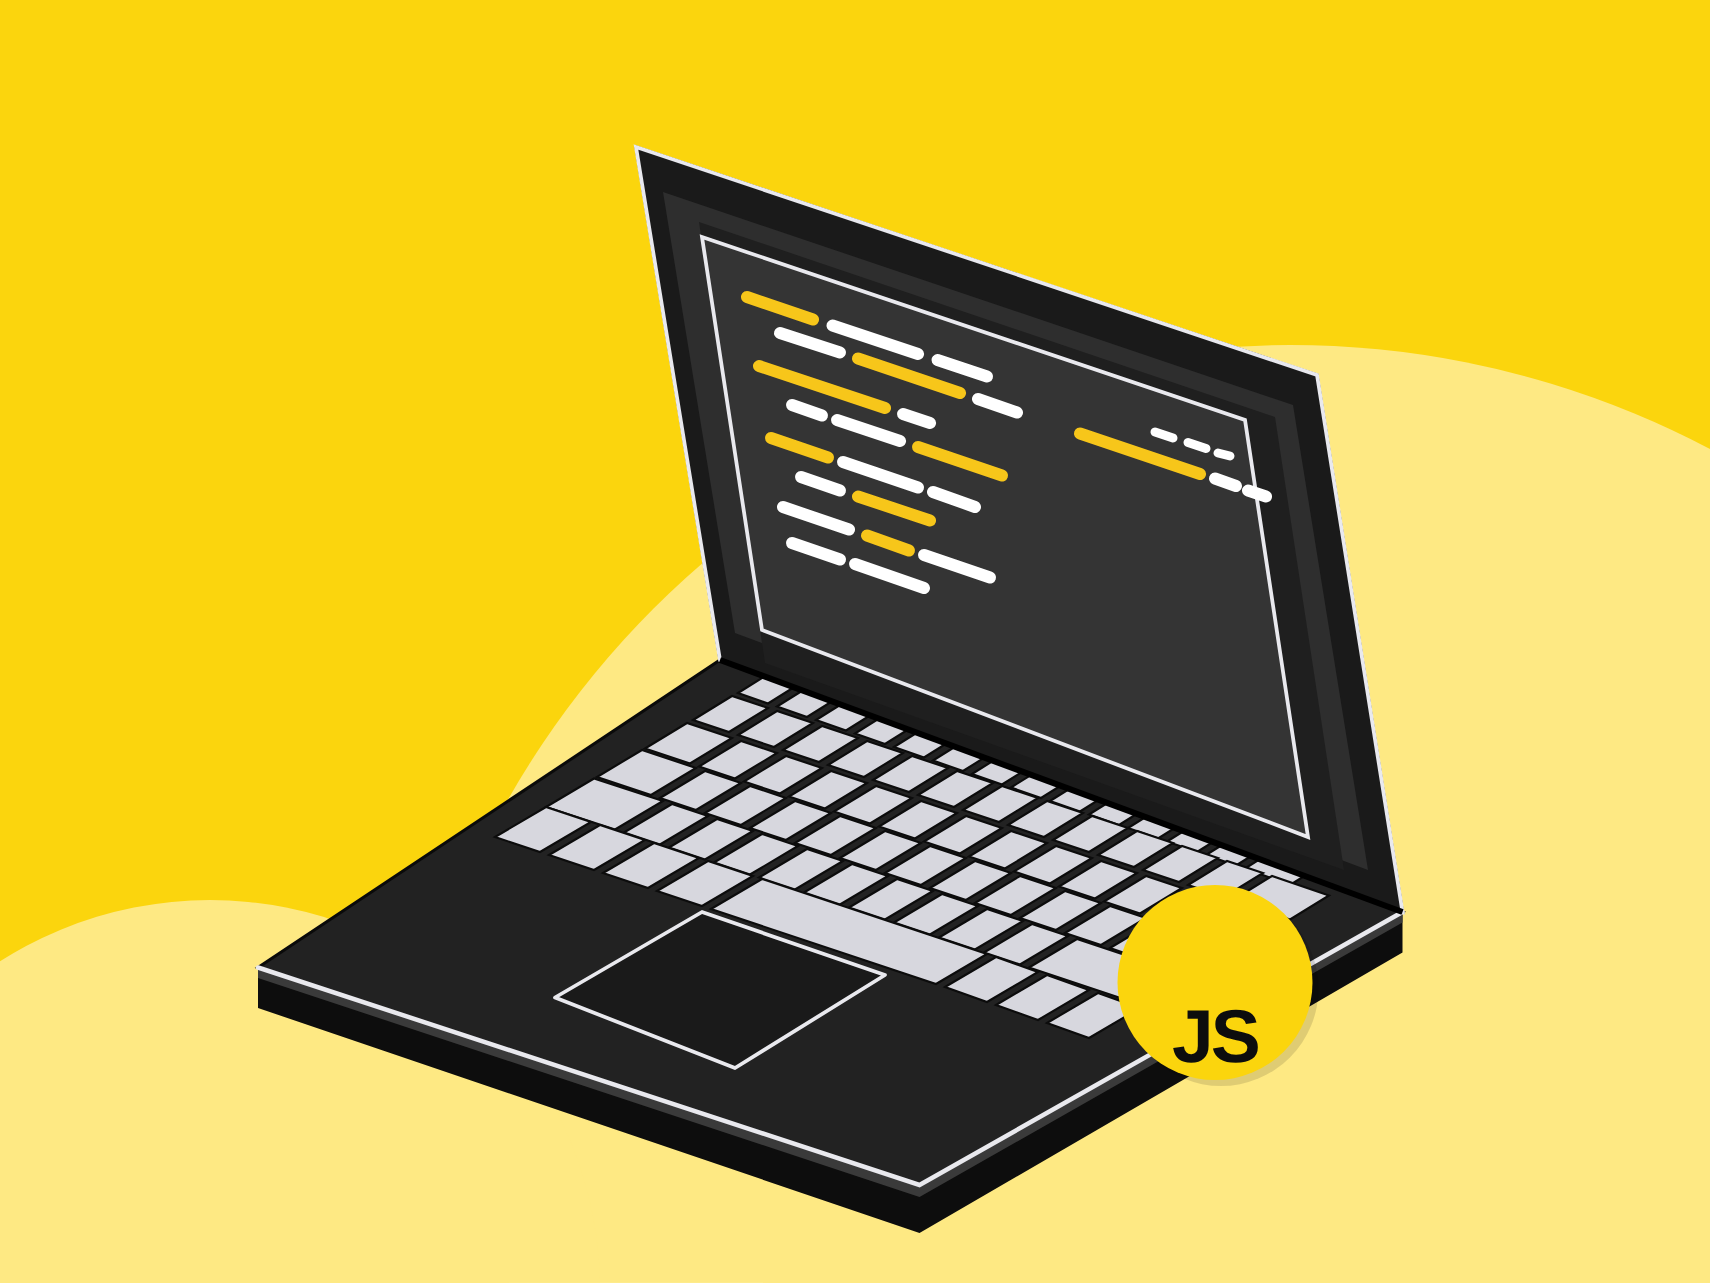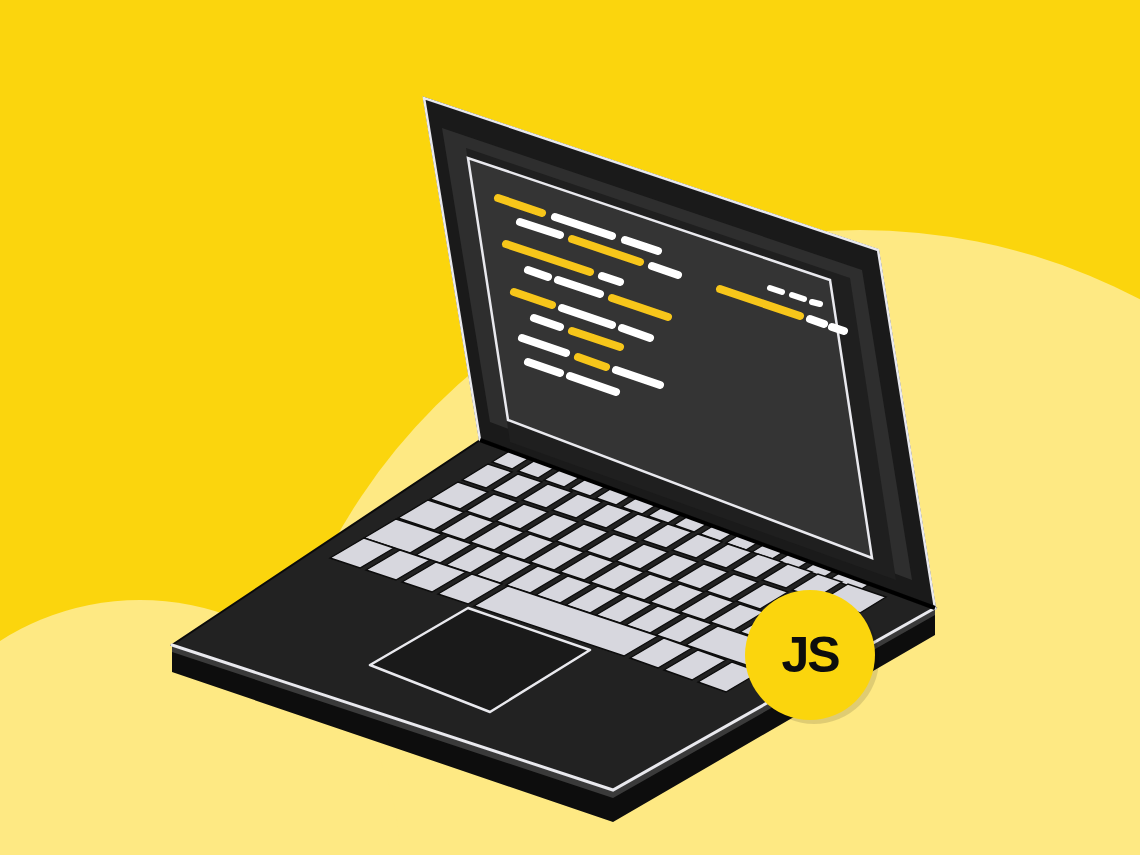--- a/index.html
+++ b/index.html
@@ -36,21 +36,21 @@
   }
   .badge {
     position: absolute;
     width: 130px;
     height: 130px;
     left: 745px;
     top: 590px;
     background: #FBD50D;
     border-radius: 50%;
     display: flex;
-    align-items: center;
+    align-items: flex-end;
     justify-content: center;
     box-shadow: 4px 4px 0 0 rgba(0,0,0,0.12);
   }
   .badge span {
     font-size: 50px;
     font-weight: 800;
     color: #0D0D0D;
     letter-spacing: -2px;
   }
   svg.laptop {

